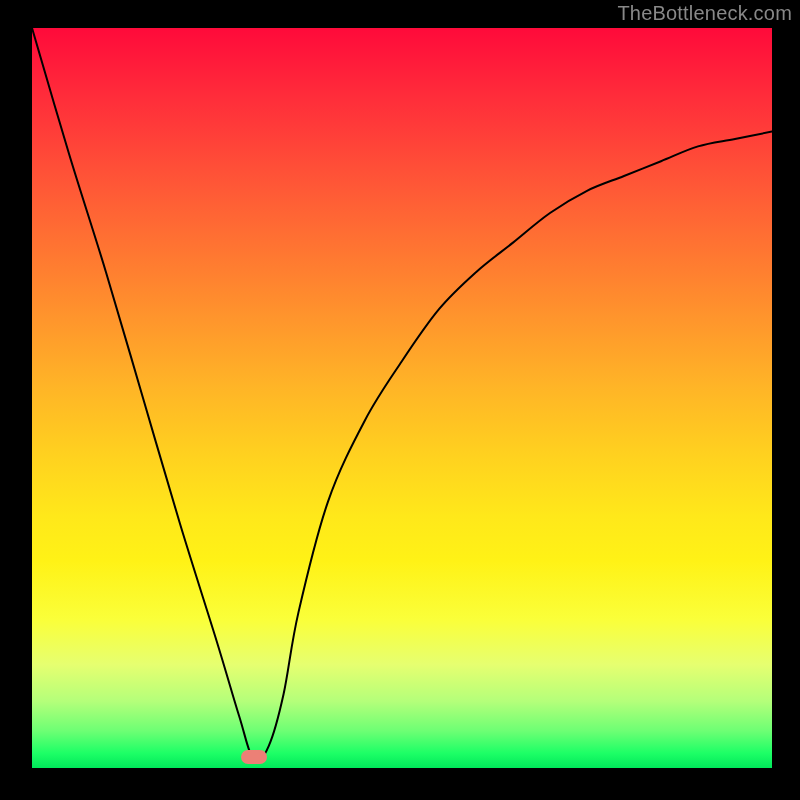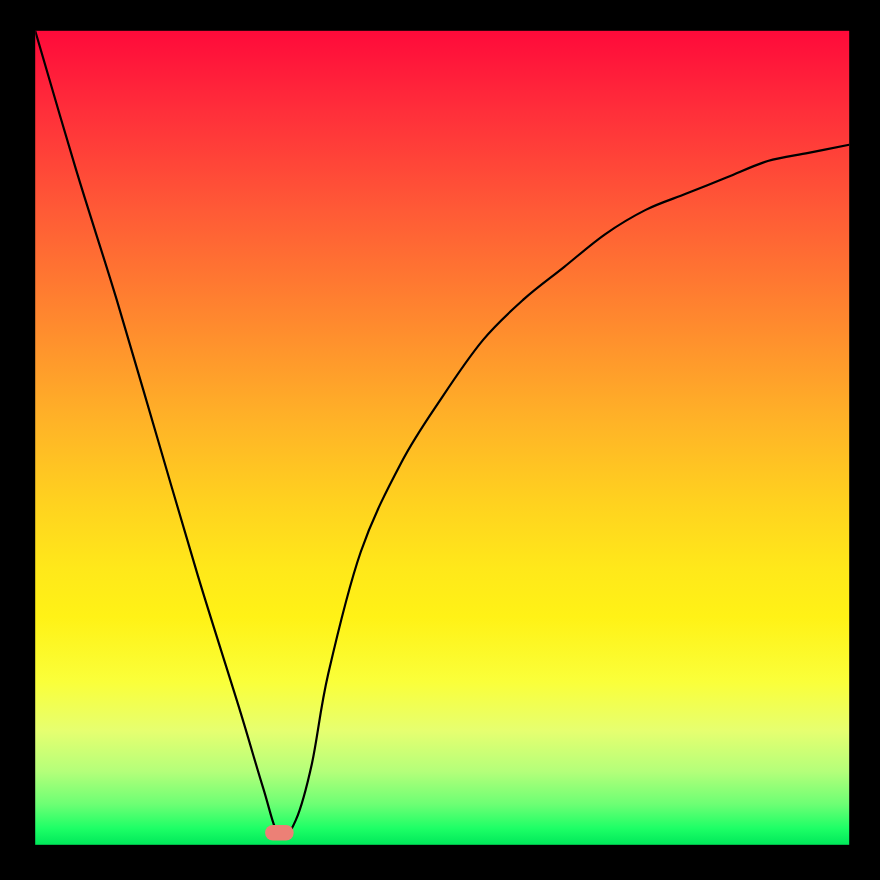--- a/index.html
+++ b/index.html
@@ -72,20 +72,21 @@
     border-radius: 8px;
     background: #ec8076;
     z-index: 3;
     transform: translate(-50%, -50%);
   }
 </style>
 </head>
 <body>
 
 <div class="frame">
+  <div class="watermark">TheBottleneck.com</div>
 
   <div class="plot">
     <svg class="curve" viewBox="0 0 740 740" preserveAspectRatio="none">
       <path id="curve-path" d="M 0.0 0.0 C 6.2 21.0, 24.7 85.1, 37.0 125.8 C 49.3 166.5, 61.7 203.5, 74.0 244.2 C 86.3 284.9, 98.7 328.1, 111.0 370.0 C 123.3 411.9, 135.7 455.1, 148.0 495.8 C 160.3 536.5, 175.1 582.1, 185.0 614.2 C 194.9 646.3, 201.0 668.5, 207.2 688.2 C 213.4 707.9, 217.1 727.7, 222.0 732.6 C 226.9 737.5, 231.9 728.9, 236.8 717.8 C 241.7 706.7, 246.7 688.2, 251.6 666.0 C 256.5 643.8, 259.0 616.7, 266.4 584.6 C 273.8 552.5, 284.9 505.7, 296.0 473.6 C 307.1 441.5, 320.7 415.6, 333.0 392.2 C 345.3 368.8, 357.7 351.5, 370.0 333.0 C 382.3 314.5, 394.7 296.0, 407.0 281.2 C 419.3 266.4, 431.7 255.3, 444.0 244.2 C 456.3 233.1, 468.7 224.5, 481.0 214.6 C 493.3 204.7, 505.7 193.6, 518.0 185.0 C 530.3 176.4, 542.7 169.0, 555.0 162.8 C 567.3 156.6, 579.7 152.9, 592.0 148.0 C 604.3 143.1, 616.7 138.1, 629.0 133.2 C 641.3 128.3, 653.7 122.1, 666.0 118.4 C 678.3 114.7, 690.7 113.5, 703.0 111.0 C 715.3 108.5, 733.8 104.8, 740.0 103.6"></path>
     </svg>
     <div class="marker" id="marker" style="left: 222px; top: 728.9px;"></div>
   </div>
 </div>
 
 </body></html>

